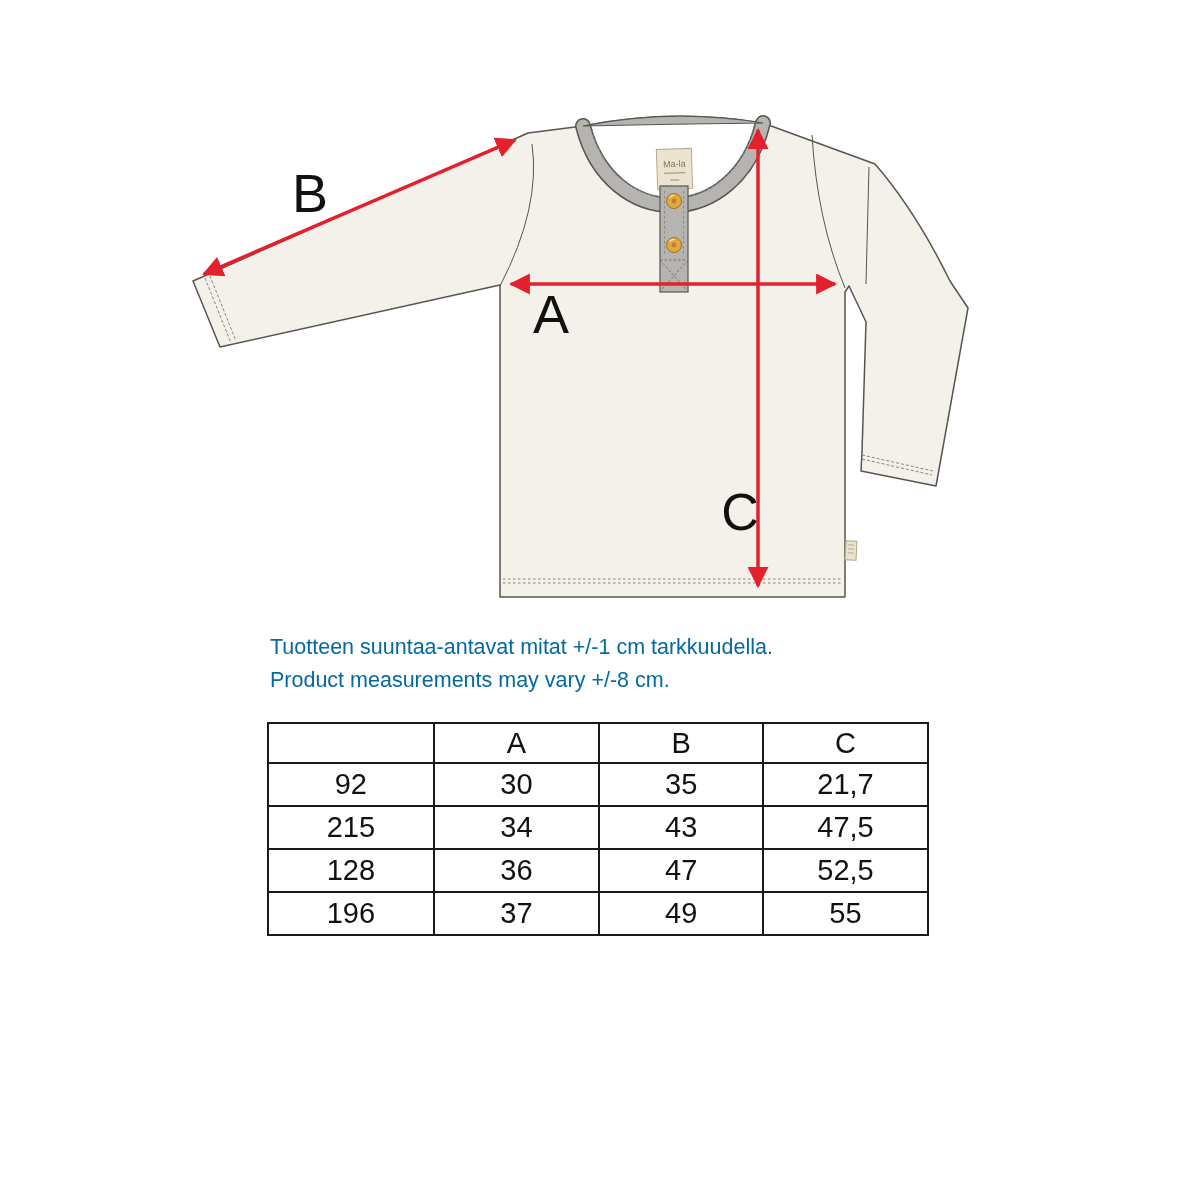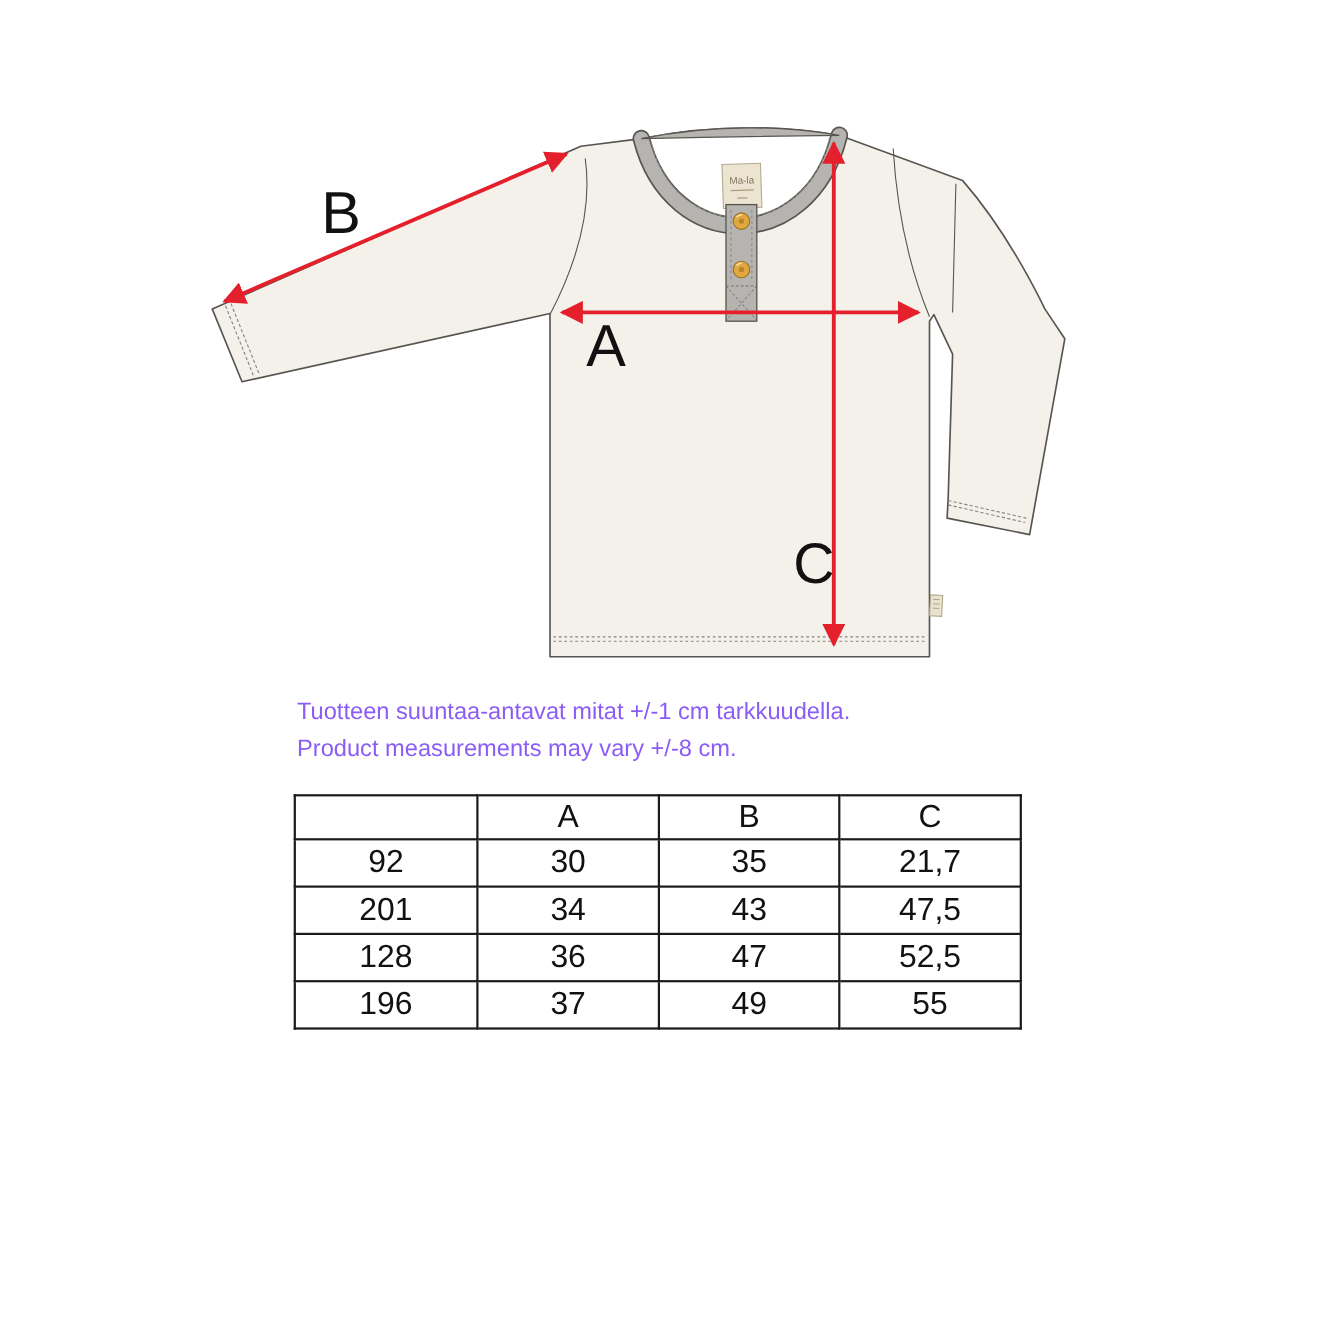--- a/index.html
+++ b/index.html
@@ -3,21 +3,21 @@
 <meta charset="utf-8">
 <style>
   html,body{margin:0;padding:0;background:#ffffff;}
   .page{
     position:relative;width:1200px;height:1200px;background:#ffffff;overflow:hidden;
     font-family:"Liberation Sans", sans-serif;color:#000;
   }
   .shirt-svg{position:absolute;left:0;top:0;}
   .notes{
     position:absolute;left:270px;top:631px;width:700px;
-    font-size:21.5px;line-height:32.5px;color:#8b5cf6;
+    font-size:21.5px;line-height:32.5px;color:#0369a1;
   }
   .size-table{
     position:absolute;left:267px;top:722px;width:662px;
     border-collapse:collapse;table-layout:fixed;
     font-size:29px;color:#111;
   }
   .size-table td{
     border:2px solid #1a1a1a;text-align:center;vertical-align:middle;
     padding:0;overflow:hidden;
   }
@@ -119,21 +119,21 @@
       <td>B</td>
       <td>C</td>
     </tr>
     <tr>
       <td>92</td>
       <td>30</td>
       <td>35</td>
       <td>21,7</td>
     </tr>
     <tr>
-      <td>201</td>
+      <td>215</td>
       <td>34</td>
       <td>43</td>
       <td>47,5</td>
     </tr>
     <tr>
       <td>128</td>
       <td>36</td>
       <td>47</td>
       <td>52,5</td>
     </tr>

